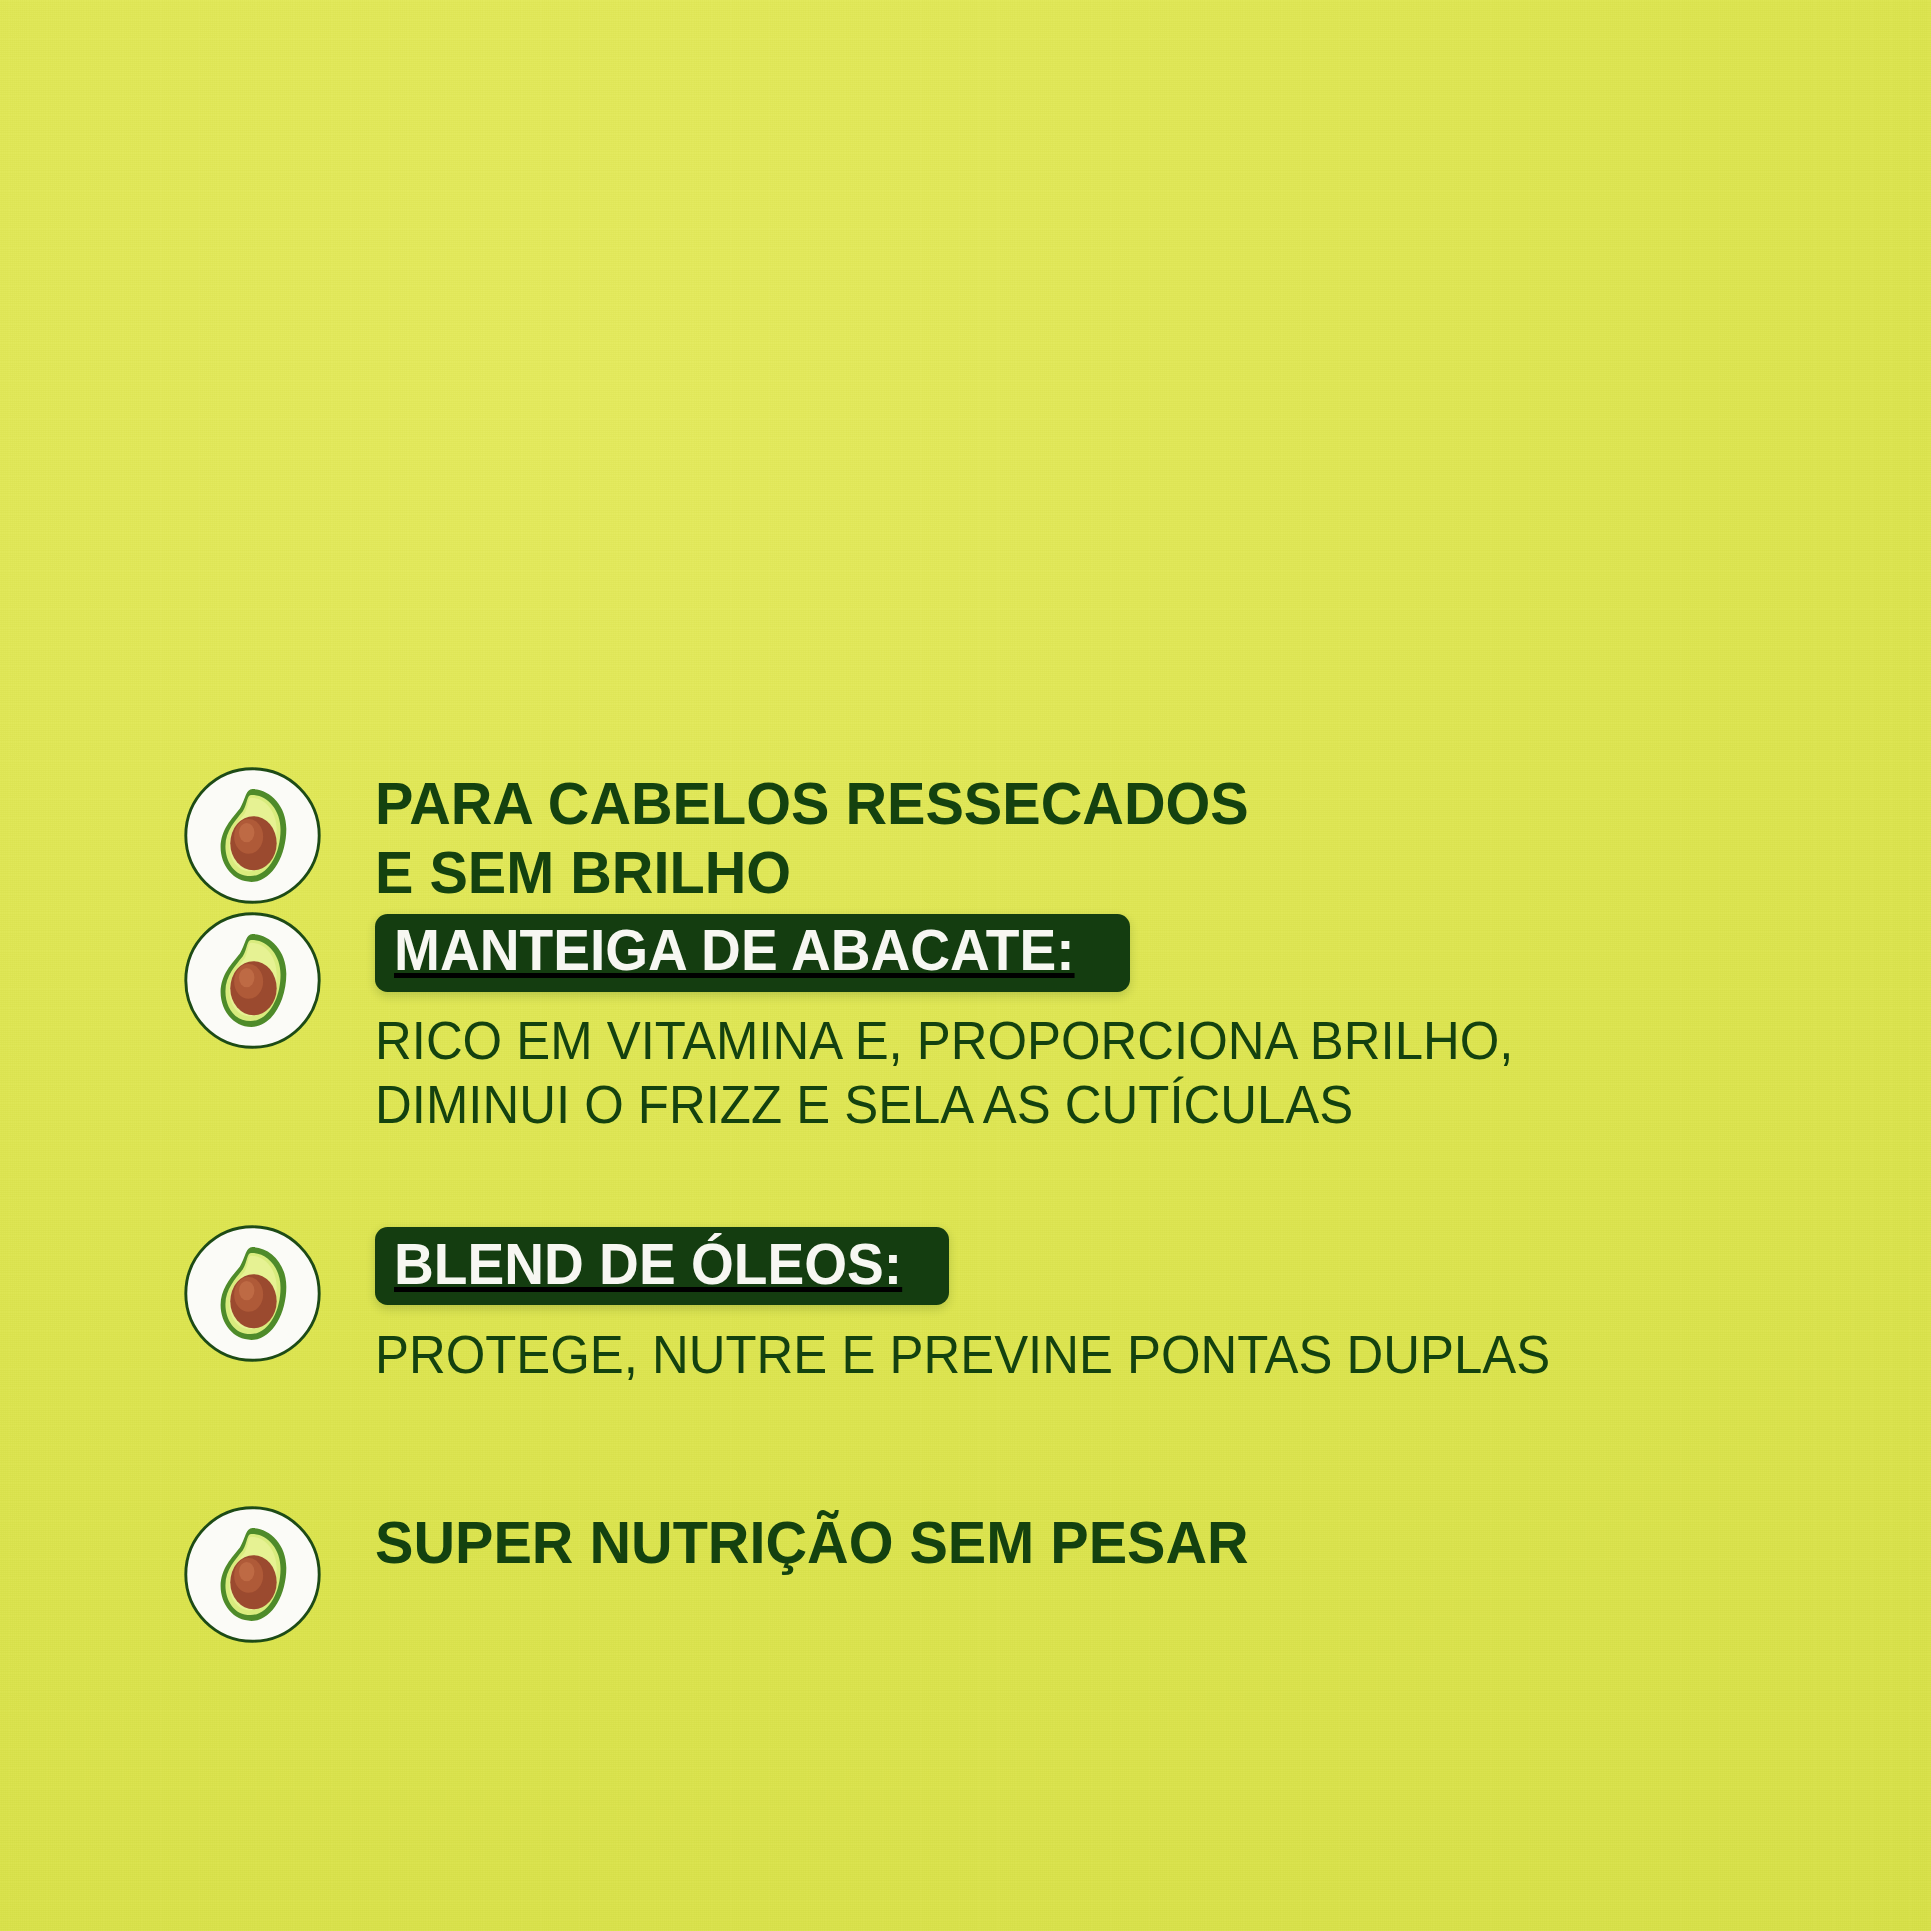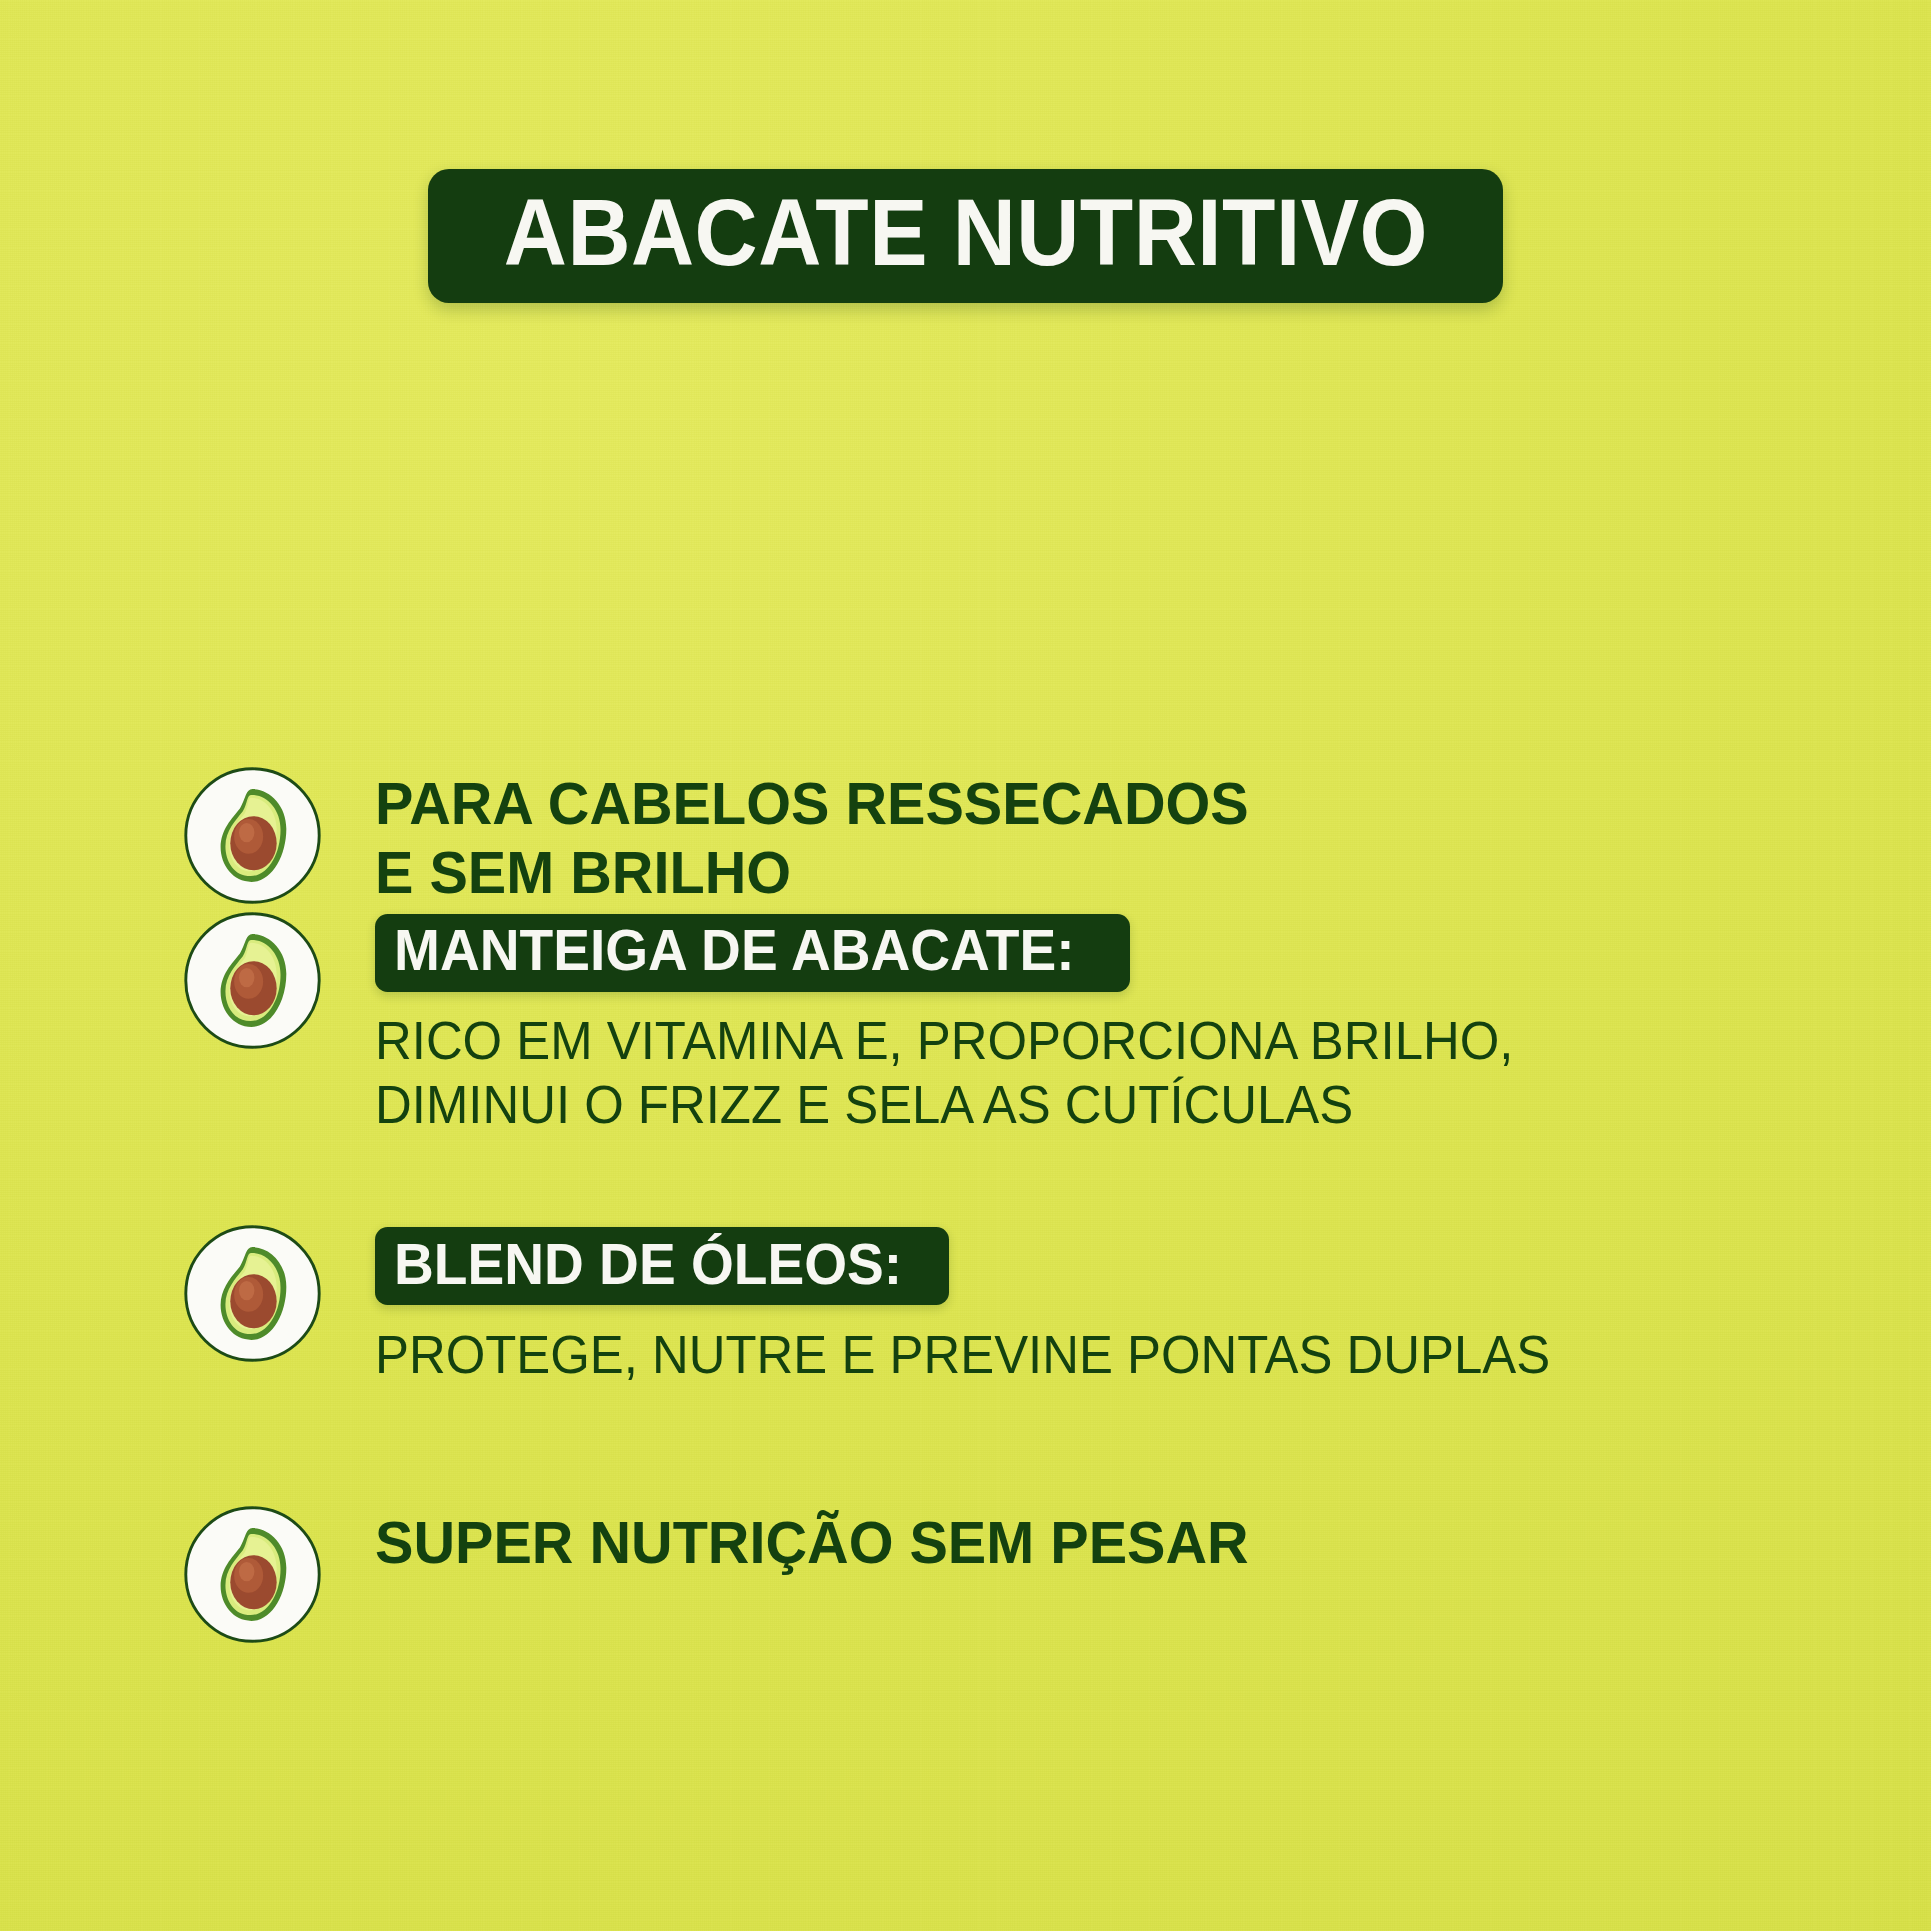--- a/index.html
+++ b/index.html
@@ -124,20 +124,21 @@
     transform-origin: left center;
   }
   .bullet-title-plain .ln { display: block; white-space: nowrap; }
 
   .tag {
     display: inline-block;
     background: #143d10;
     border-radius: 12.6px;
     padding: 8.7px 19.3px 12.6px 19.3px;
     box-shadow: 0 3.9px 9.7px rgba(20,55,12,.18);
+    text-decoration: underline;
   }
   .tag-text {
     display: block;
     color: #f7f7f2;
     font-family: "Liberation Sans Narrow", "Liberation Sans", sans-serif;
     font-weight: 700;
     font-size: 58px;
     line-height: .98;
     white-space: nowrap;
     transform: scaleX(.95);
@@ -156,25 +157,20 @@
   }
   .bullet-sub .ln { display: block; white-space: nowrap; }
 </style>
 </head>
 <body>
 
 <div id="poster">
 
   <div id="grain"></div>
 
-  <div class="header-wrap">
-    <div class="header-badge">
-      <span class="header-badge-text">ABACATE NUTRITIVO</span>
-    </div>
-  </div>
 
 
   <div class="bullets">
 
     <div class="bullet b1">
       <div class="icon-slot">
         <svg class="avo-icon" viewBox="0 0 150 150">
           <circle cx="75" cy="75" r="69" fill="#fbfbf7" stroke="#1d4b16" stroke-width="3"></circle>
           <g>
             <path d="M75 27 C93 27 110 44 110 68 C110 96 95 123 74 123 C55 123 42 106 42 87 C42 69 54 57 62 47 C68 37 68 27 75 27 Z" fill="#4e8b2a"></path>

